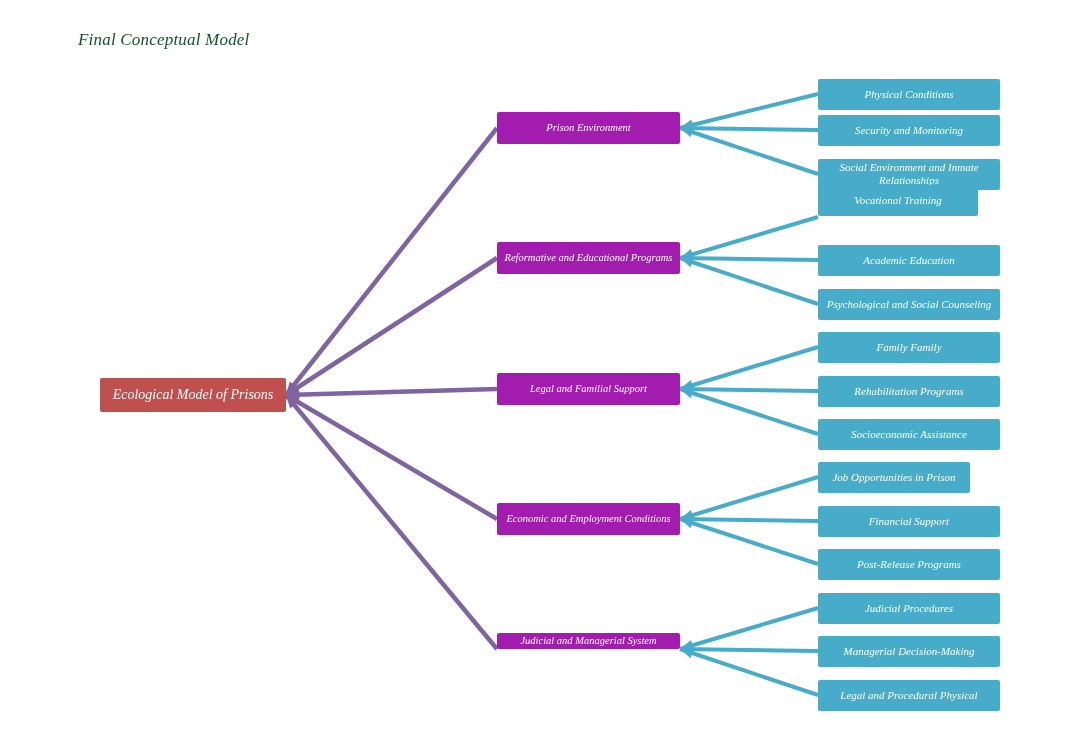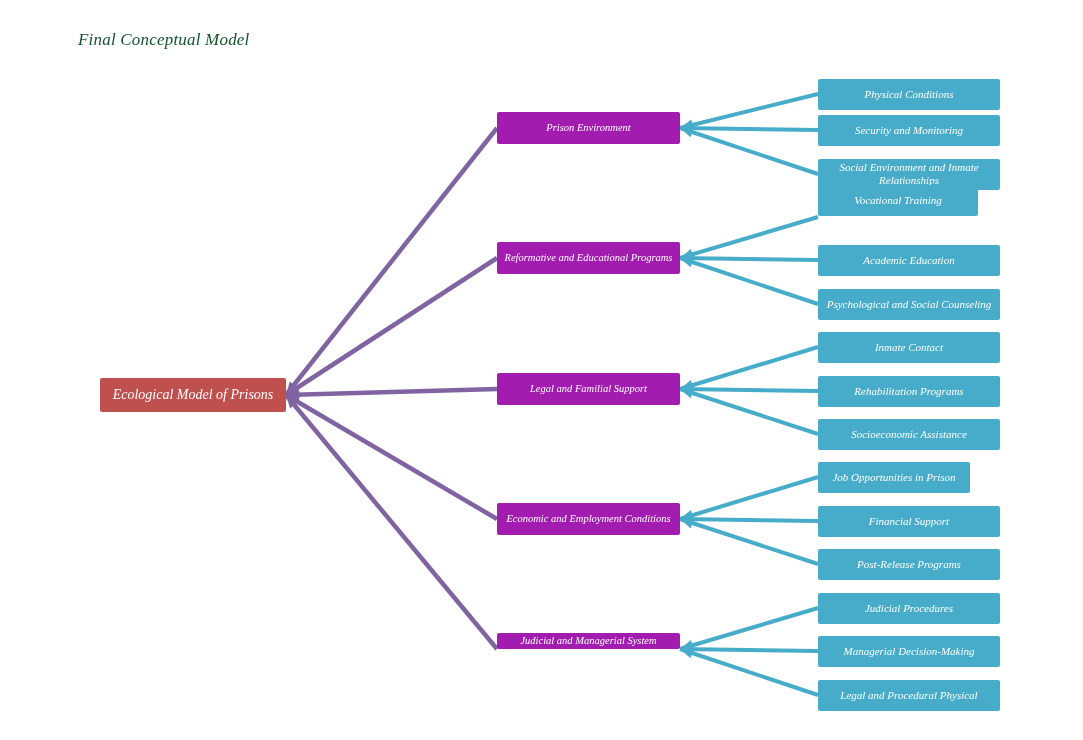--- a/index.html
+++ b/index.html
@@ -181,21 +181,21 @@
       <div class="node node-leaf" style="left: 818px; top: 244.5px; width: 182px; height: 31px;">
         <span>Academic Education</span>
       </div>
       <div class="node node-leaf" style="left: 818px; top: 288.5px; width: 182px; height: 31px;">
         <span>Psychological and Social Counseling</span>
       </div>
       <div class="node node-branch" style="left: 497px; top: 373px; width: 183px; height: 32px;">
         <span>Legal and Familial Support</span>
       </div>
       <div class="node node-leaf" style="left: 818px; top: 331.5px; width: 182px; height: 31px;">
-        <span>Inmate Contact</span>
+        <span>Family Family</span>
       </div>
       <div class="node node-leaf" style="left: 818px; top: 375.5px; width: 182px; height: 31px;">
         <span>Rehabilitation Programs</span>
       </div>
       <div class="node node-leaf" style="left: 818px; top: 418.5px; width: 182px; height: 31px;">
         <span>Socioeconomic Assistance</span>
       </div>
       <div class="node node-branch" style="left: 497px; top: 503px; width: 183px; height: 32px;">
         <span>Economic and Employment Conditions</span>
       </div>

